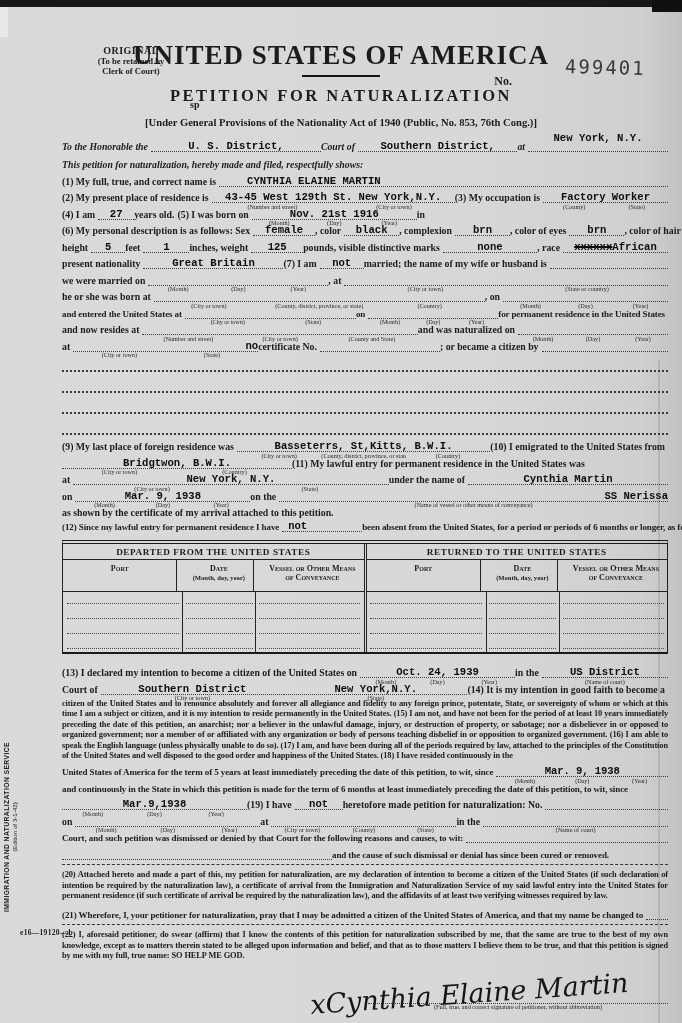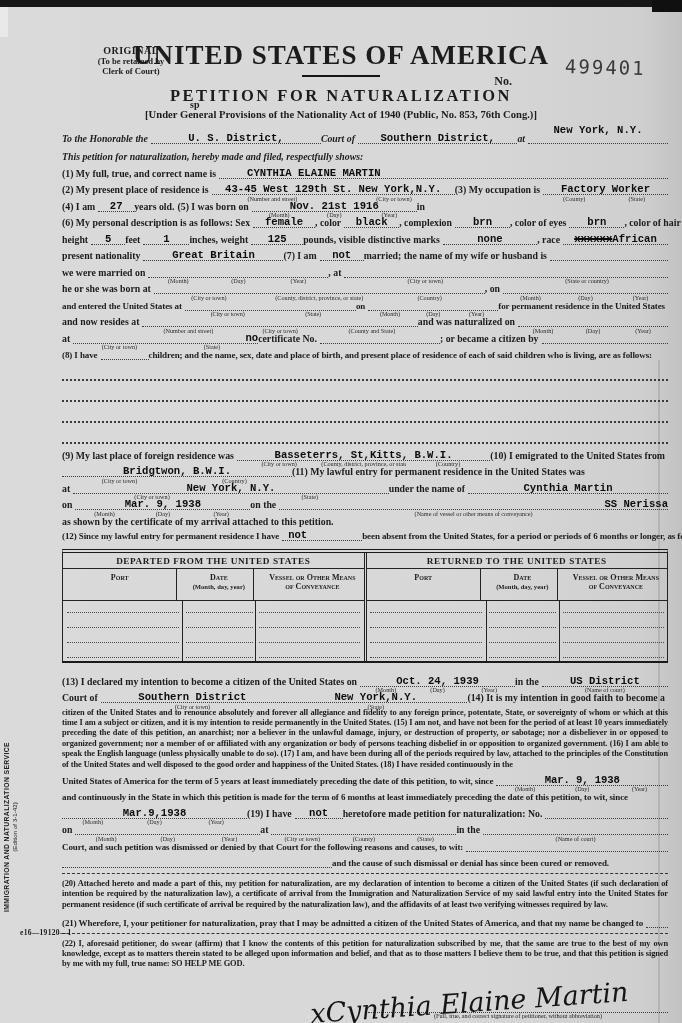--- a/index.html
+++ b/index.html
@@ -16,21 +16,21 @@
   .corner{position:absolute;left:66px;top:46px;width:130px;text-align:center;line-height:10px;}
   .corner .c1{font-size:10px;font-weight:700;letter-spacing:.5px;}
   .corner .c2{font-size:8.6px;font-weight:700;}
   .title{font-size:27px;font-weight:700;letter-spacing:1px;white-space:nowrap;}
   .titlerule{width:78px;border-top:2.5px solid #141414;margin:4px auto 2px;}
   .nolabel{position:absolute;right:170px;top:74px;font-size:12px;font-weight:700;}
   .stampno{position:absolute;right:36px;top:56px;font-family:"DejaVu Sans Mono",monospace;
            font-size:19px;letter-spacing:2px;color:#3a3a3a;transform:rotate(1.5deg);}
   .spnote{position:absolute;left:190px;top:99px;font-size:10px;font-weight:700;}
   .subtitle{font-size:16.5px;font-weight:700;letter-spacing:2.5px;margin-top:9px;}
-  .actline{font-size:10.6px;font-weight:700;margin-top:3px;}
+  .actline{font-size:10.6px;font-weight:700;margin-top:11px;}
   
   .content{position:relative;width:606px;margin:12px 14px 0 62px;}
   .ln{display:flex;align-items:flex-end;height:12px;margin-bottom:4.5px;font-size:9.8px;font-weight:600;}
   .ln.tight{font-size:9px;letter-spacing:-.1px;}
   .it{font-style:italic;font-weight:600;}
   .p{white-space:nowrap;padding-right:3px;}
   .bl{position:relative;flex:1 1 auto;min-width:12px;border-bottom:1px dotted #3c3c3c;height:12px;}
   .fl{position:absolute;left:0;right:0;bottom:-1px;text-align:center;white-space:nowrap;
       font-family:"Liberation Mono","DejaVu Sans Mono",monospace;font-weight:700;font-size:10.6px;color:#0c0c0c;}
   .fl.raise{bottom:7px;}
@@ -299,25 +299,20 @@
           <i>(City or town)</i>
           <i>(State)</i>
         </span>
       </span>
       <span class="p">certificate No.</span>
       <span class="bl" style="flex:0 0 120px"></span>
       <span class="p">; or became a citizen by</span>
       <span class="bl"></span>
     </div>
 
-    <div class="ln tight">
-      <span class="p">(8) I have</span>
-      <span class="bl" style="flex:0 0 48px"></span>
-      <span class="p">children; and the name, sex, date and place of birth, and present place of residence of each of said children who is living, are as follows:</span>
-    </div>
 
     <div class="childline"></div>
     <div class="childline"></div>
     <div class="childline"></div>
     <div class="childline"></div>
 
     <div class="ln">
       <span class="p">(9) My last place of foreign residence was</span>
       <span class="bl">
         <span class="fl">Basseterrs, St,Kitts, B.W.I.</span>

